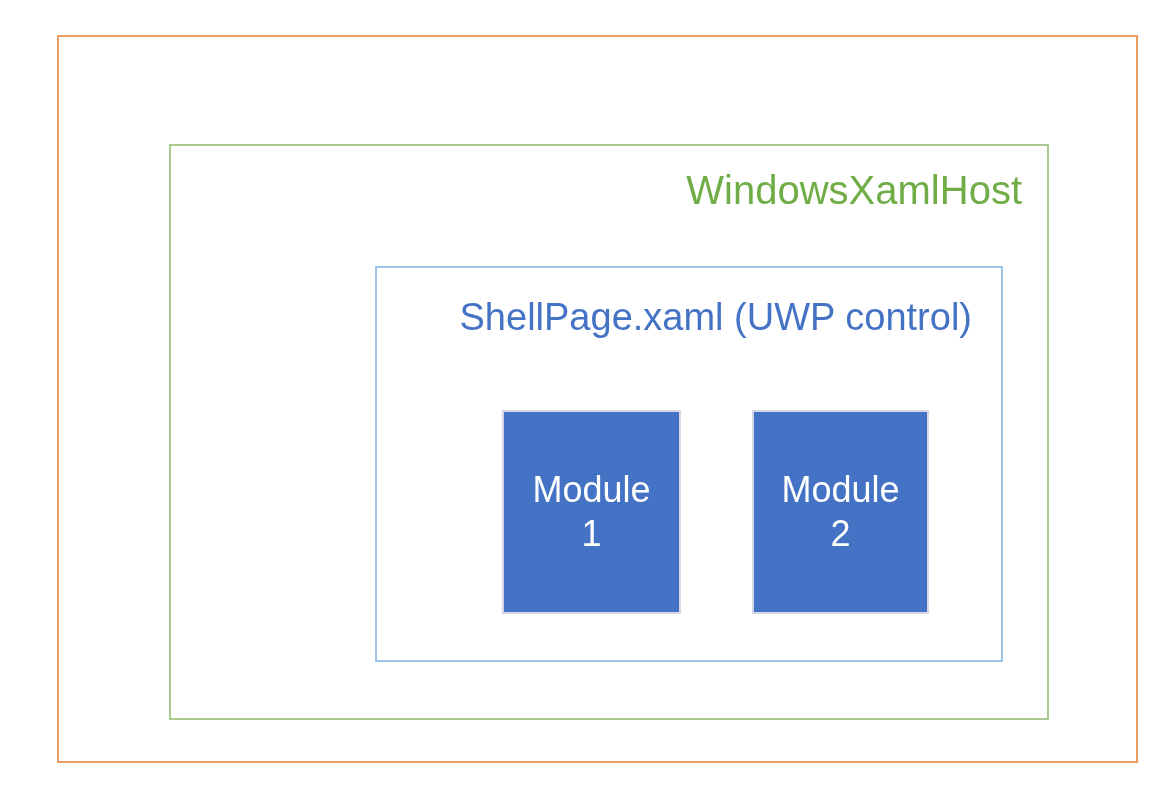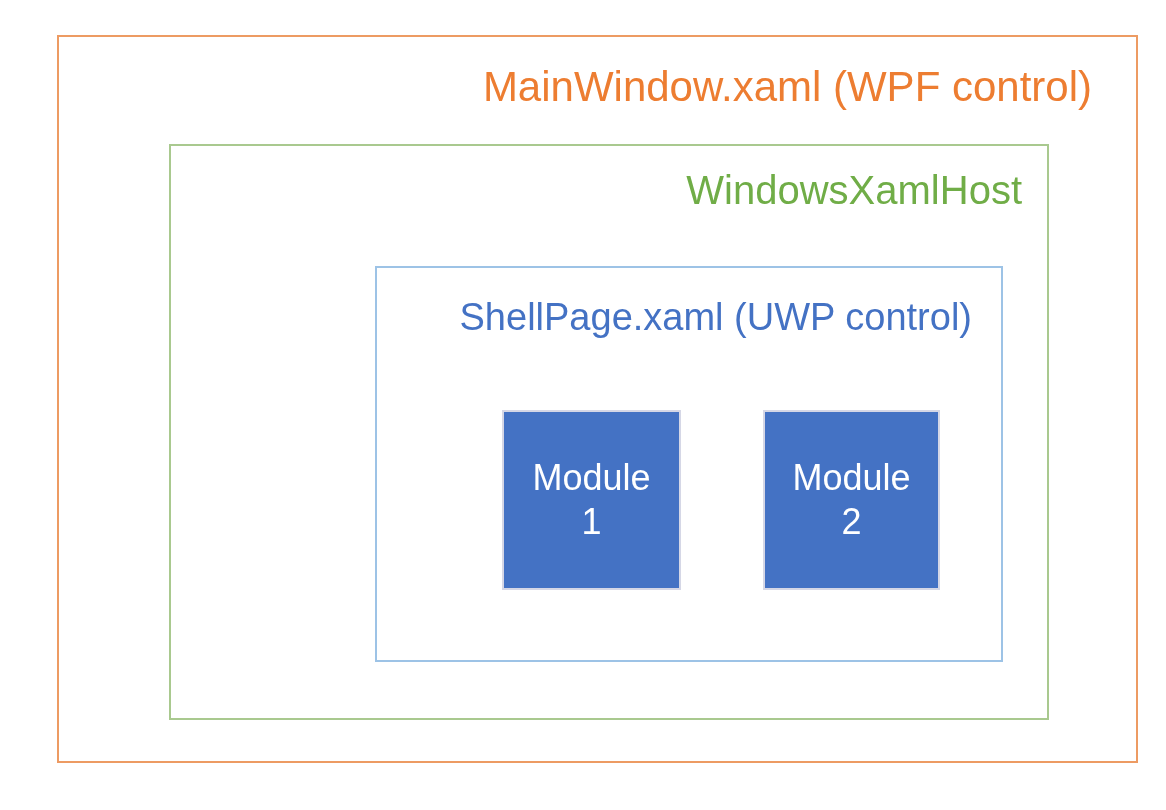--- a/index.html
+++ b/index.html
@@ -92,49 +92,48 @@
   .modules-row {
     position: absolute;
     left: 0;
     top: 142px;
     width: 628px;
     height: 181px;
   }
   .module-box {
     position: absolute;
     top: 0;
-    height: 180px;
+    height: 204px;
     box-sizing: border-box;
     background: #4472C4;
     border: 2px solid #D5D7E6;
     display: flex;
     align-items: center;
     justify-content: center;
     text-align: center;
   }
   .module-box.module-1 { left: 125px; width: 179px; }
-  .module-box.module-2 { left: 386px; width: 177px; }
+  .module-box.module-2 { left: 375px; width: 177px; }
 
   .module-label {
     color: #ffffff;
     font-size: 36px;
     line-height: 1.22;
     width: 5.3em;
     word-spacing: 100em; 
     text-align: center;
   }
 </style>
 </head>
 <body>
 
 <div class="canvas">
 
   <div class="layer-wpf">
 
-    <div class="label-wpf">MainWindow.xaml (WPF control)</div>
 
     <div class="layer-xamlhost">
 
       <div class="label-xamlhost">WindowsXamlHost</div>
 
       <div class="layer-shellpage">
 
         <div class="label-shellpage">ShellPage.xaml (UWP control)</div>
 
         <div class="modules-row">

